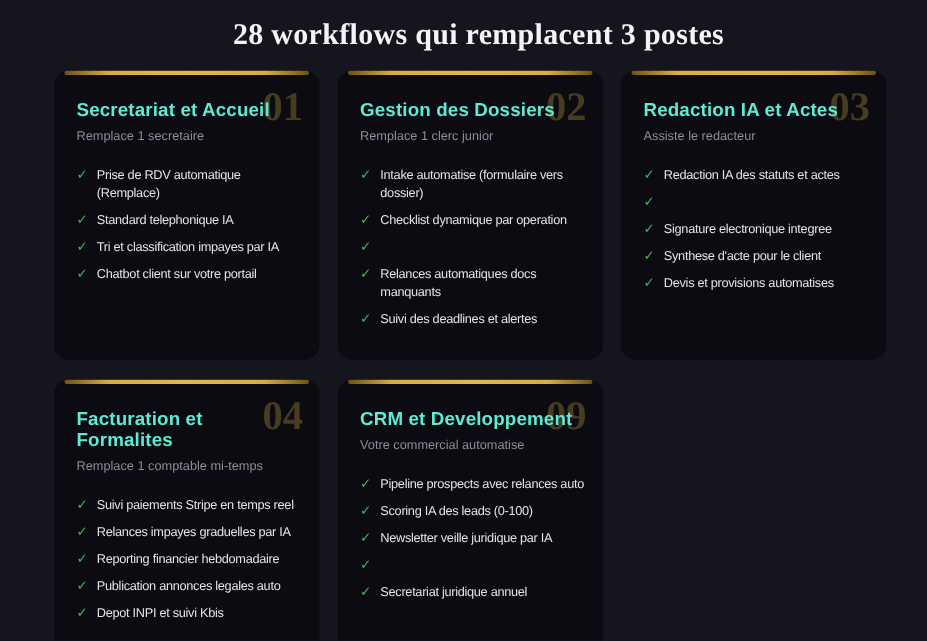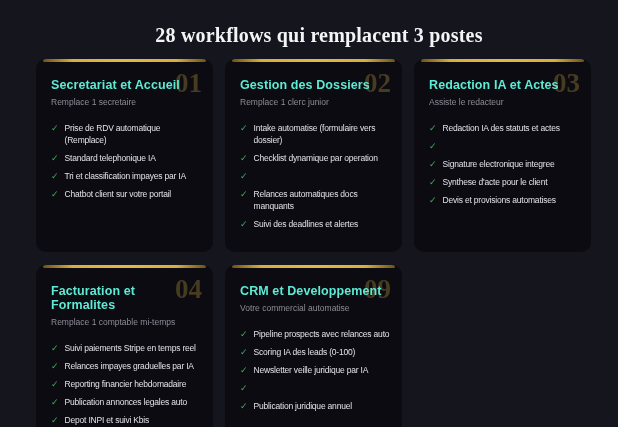--- a/index.html
+++ b/index.html
@@ -8,21 +8,21 @@
     background: #15151e;
     font-family: "Liberation Sans", sans-serif;
     color: #dfdfe5;
   }
   .page-title {
     font-family: "Liberation Serif", serif;
     font-weight: 700;
     font-size: 20px;
     color: #f4f3f6;
     text-align: center;
-    padding-top: 24px;
+    padding-top: 12px;
     letter-spacing: 0.2px;
     margin-left: 20px;
   }
   .grid {
     margin: 12px 27px 0 36px;
     display: grid;
     grid-template-columns: repeat(3, 1fr);
     column-gap: 12px;
     row-gap: 13px;
     list-style: none;
@@ -241,17 +241,17 @@
     <span class="check">✓</span>
     <span class="item-text">Newsletter veille juridique par IA</span>
   </li>
 
   <li class="item">
     <span class="check">✓</span>
   </li>
 
   <li class="item">
     <span class="check">✓</span>
-    <span class="item-text">Publication juridique annuel</span>
+    <span class="item-text">Secretariat juridique annuel</span>
   </li>
 </ul>
   </section>
 </main>
 
 </body></html>

